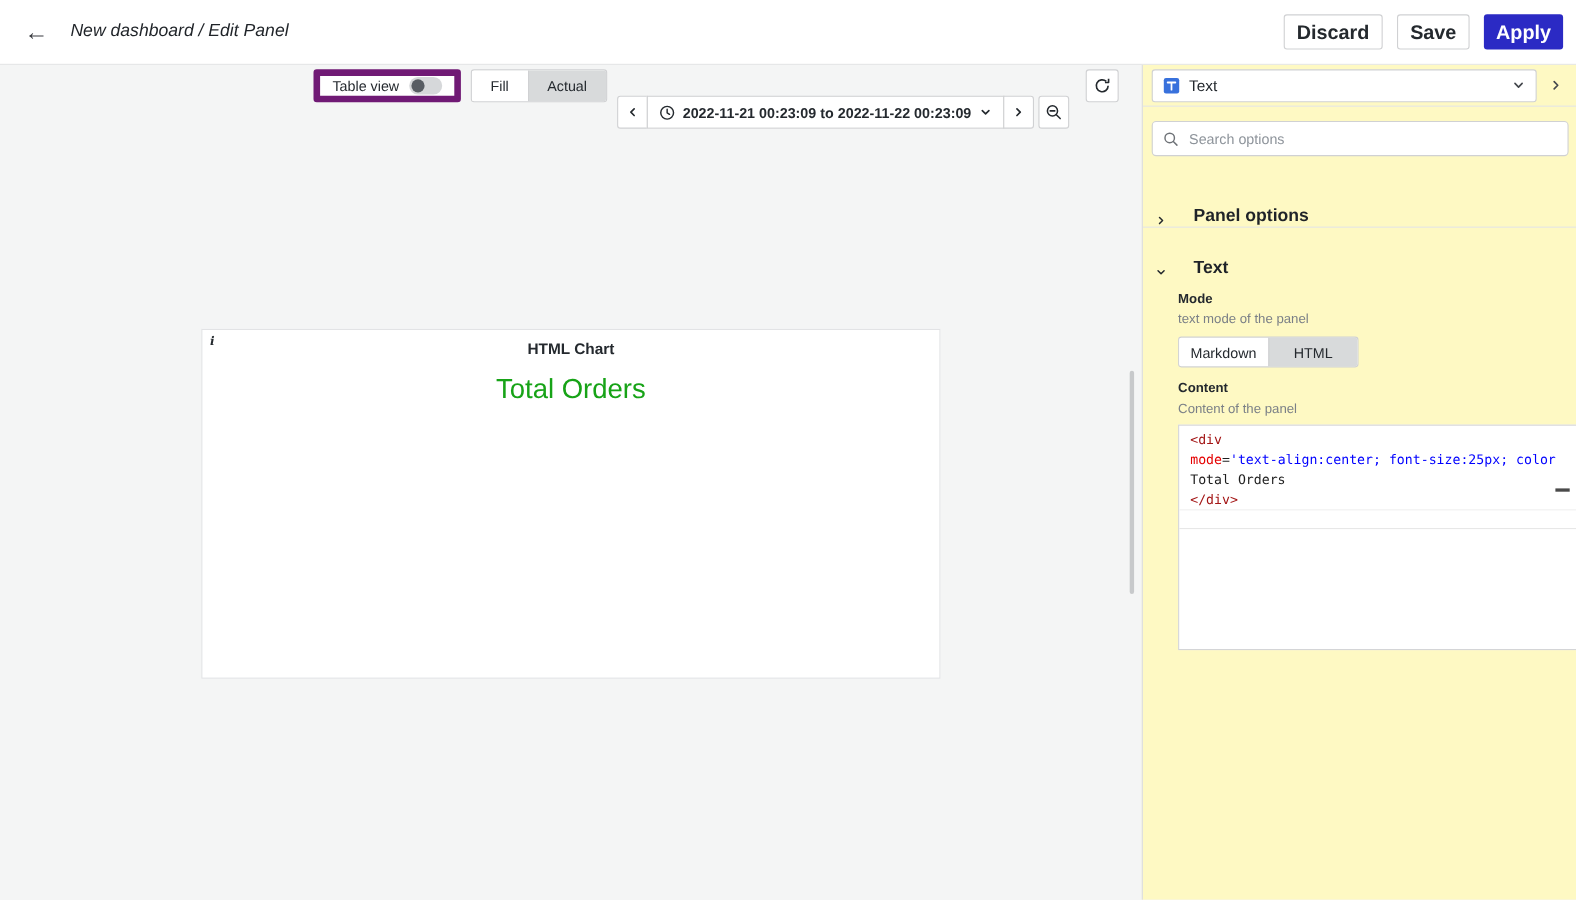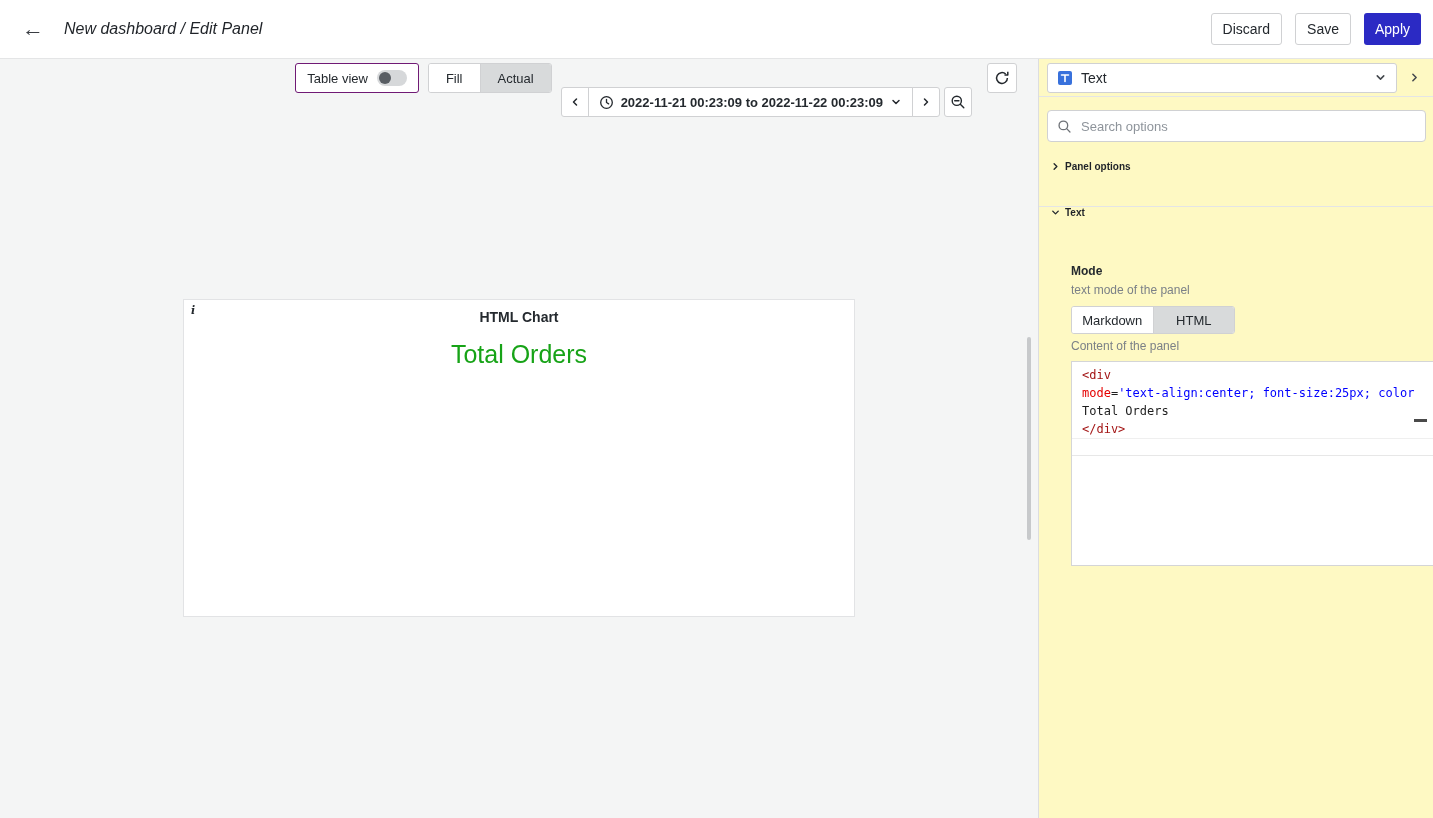--- a/index.html
+++ b/index.html
@@ -16,34 +16,34 @@
     display:flex; align-items:center; padding:0 12px 0 18px;
   }
   .back-btn {
     background:none; border:none; font-size:22px; color:#3a3d42;
     cursor:pointer; padding:0 4px; font-family:inherit; line-height:1;
   }
   .header-title { margin-left:16px; font-size:16px; font-weight:500; color:#1f2328;font-style:italic; }
   .header-actions { margin-left:auto; display:flex; gap:13px; align-items:center; }
   .btn {
     height:32px; padding:0 11px; border-radius:3px; border:1px solid #d0d1d3;
-    background:#fff; font-size:14px; font-weight:400; color:#24292e;
+    background:#fff; font-size:18px; font-weight:700; color:#24292e;
     font-family:inherit; cursor:pointer;
   }
   .btn-primary { border:none; background:var(--primary,#2b2ac4); color:#fff; }
 
   
   .toolbar {
     position:absolute; top:59px; left:0; width:1038px; height:38px;
     display:flex; align-items:center; justify-content:flex-end;
     padding-right:21px; gap:9px;
   }
   .tv-group {
     display:flex; align-items:center; gap:9px; height:30px;
-    border:1px solid #701a75; border-radius:3px; background:#fff;
+    border:6px solid #701a75; border-radius:3px; background:#fff;
     padding:0 11px; font-size:13px; font-weight:500;
   }
   .toggle { width:30px; height:16px; border-radius:8px; background:#d6d8da; position:relative; cursor:pointer; display:inline-block; }
   .toggle-knob { position:absolute; left:2px; top:2px; width:12px; height:12px; border-radius:50%; background:#585d63; }
   .seg-group { display:flex; border:1px solid #d0d1d3; border-radius:3px; background:#fff; height:30px; overflow:hidden; }
   .seg {
     border:none; background:#fff; font-family:inherit; font-size:13px; font-weight:500;
     color:#24292e; padding:0 17px; display:flex; align-items:center; justify-content:center; cursor:pointer;
   }
   .seg + .seg { border-left:1px solid #d0d1d3; }
@@ -84,22 +84,22 @@
     flex:1; height:30px; background:#fff; border:1px solid #d0d1d3; border-radius:3px;
     display:flex; align-items:center; gap:8px; padding:0 9px; cursor:pointer; font-size:14px; color:#24292e;
   }
   .vis-caret { margin-left:auto; display:flex; }
   .collapse-btn { width:26px; height:28px; background:none; border:none; display:flex; align-items:center; justify-content:center; cursor:pointer; }
   .search-row { padding:13px 7px 10px 8px; }
   .search-box { height:32px; background:#fff; border:1px solid #d0d1d3; border-radius:4px;
     display:flex; align-items:center; gap:7px; padding:0 9px; }
   .search-box input { flex:1; border:none; outline:none; background:transparent; font-family:inherit; font-size:13px; color:#24292e; }
   .search-box input::placeholder { color:#8e949b; }
-  .section-header { height:46px; display:flex; align-items:flex-start; gap:4px; padding:0 11px;
-    font-size:10px; font-weight:600; color:#1f2328; cursor:pointer; }
+  .section-header { height:46px; display:flex; align-items:flex-end; gap:24px; padding:0 11px;
+    font-size:16px; font-weight:600; color:#1f2328; cursor:pointer; }
   .section-header.bordered { border-bottom:1px solid #e4e5e6; }
   .section-header.first { margin-top:9px; }
   .section-content { padding:0 0 0 32px; }
   .field-label { font-size:12px; font-weight:600; margin-top:11px; color:#24292e; }
   .field-desc { font-size:12px; color:#7b8087; margin-top:5px; }
   .mode-group { margin-top:9px; width:164px; height:28px; }
   .mode-group .seg { flex:1; padding:0; }
 
   
   .code-editor {
@@ -262,20 +262,21 @@
   </div>
 
   <div class="section-content">
     <div class="field-label">Mode</div>
     <div class="field-desc">text mode of the panel</div>
     <div class="seg-group mode-group">
       <button class="seg">Markdown</button>
       <button class="seg selected">HTML</button>
     </div>
 
+    <div class="field-label">Content</div>
     <div class="field-desc">Content of the panel</div>
     <div class="code-editor">
       <div id="code-lines">
           <div class="code-line"><span class="tok-tag">&lt;div</span></div>
           <div class="code-line"><span class="tok-attr">mode</span><span class="tok-plain">=</span><span class="tok-string">'text-align:center; font-size:25px; color</span></div>
           <div class="code-line"><span class="tok-plain">Total Orders</span></div>
           <div class="code-line"><span class="tok-tag">&lt;/div&gt;</span></div>
           <div class="code-line current"></div>
         </div>
       <div class="minimap-dash"></div>

